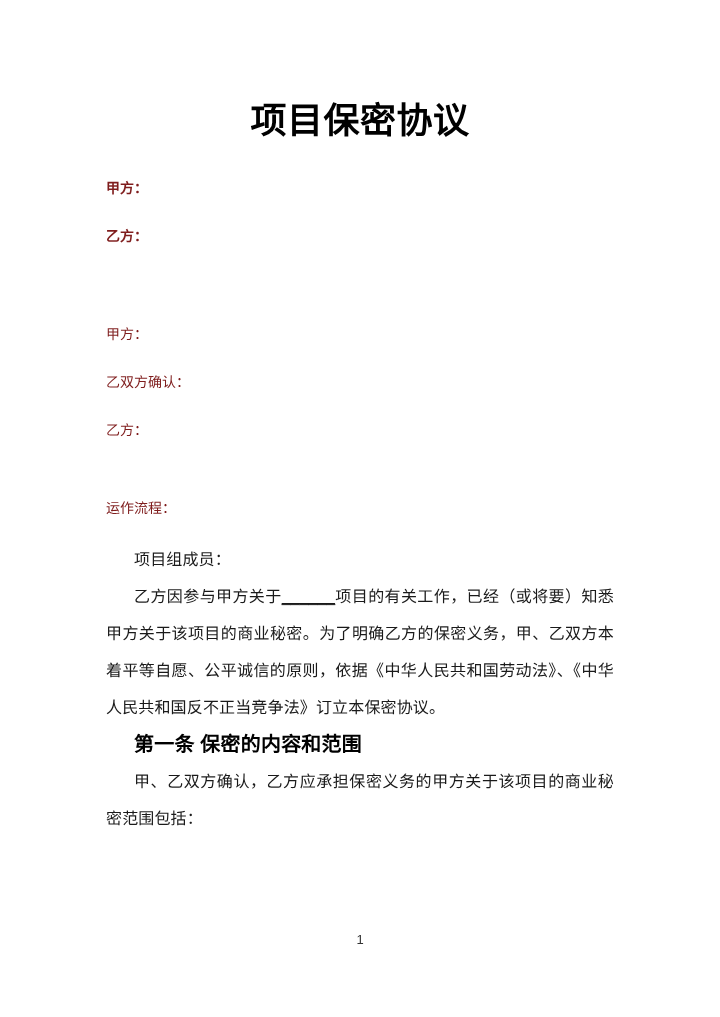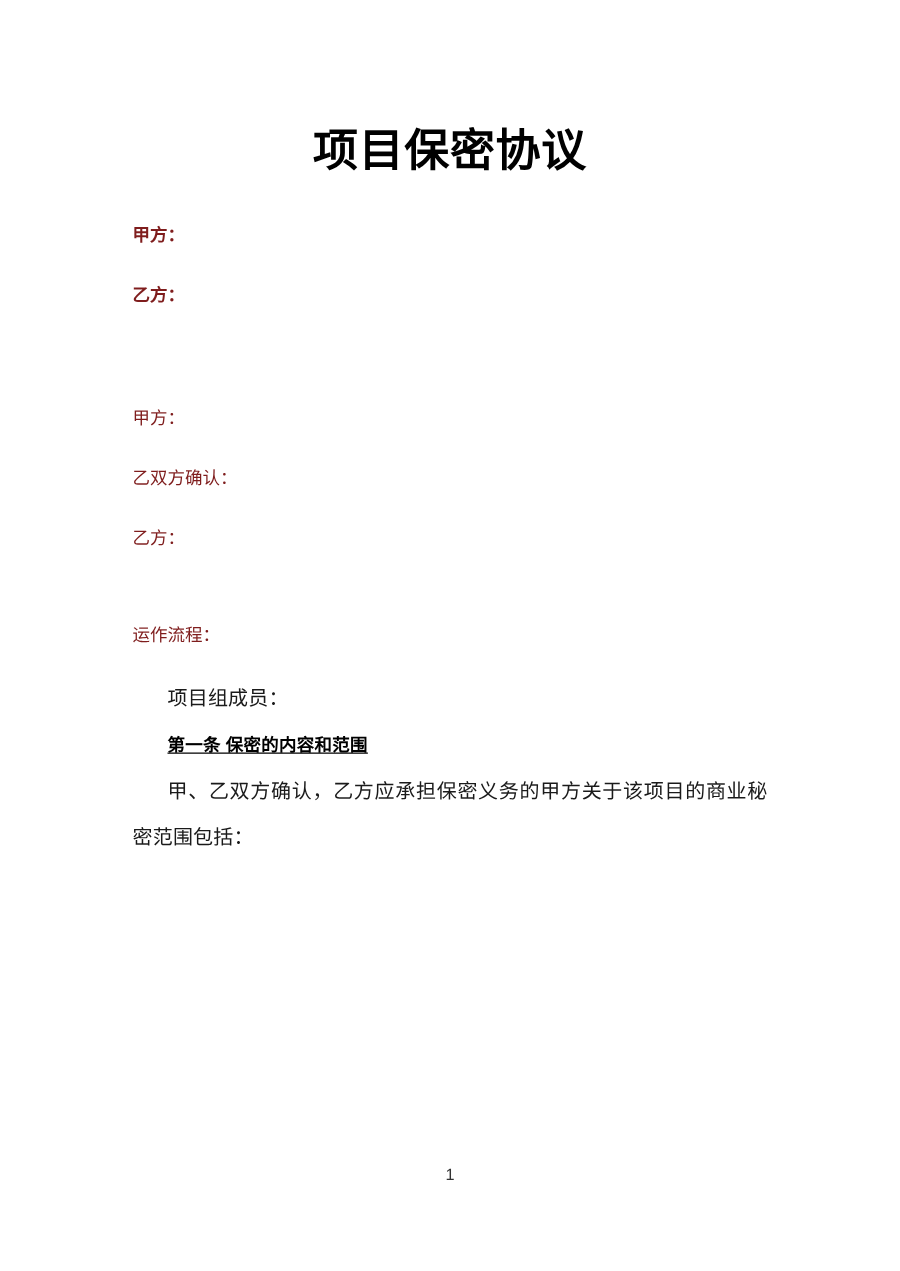--- a/index.html
+++ b/index.html
@@ -62,28 +62,27 @@
     text-align: justify;
     text-justify: inter-ideograph;
     margin: 0;
     color: #1a1a1a;
     letter-spacing: 0.15px;
   }
   .para.indent {
     text-indent: 28px;
   }
   .section-heading {
-    font-size: 14px;
+    font-size: 20px;
     font-weight: 700;
     line-height: 37px;
     margin: 0;
     text-indent: 28px;
     color: #000000;
     letter-spacing: 0.2px;
-    text-decoration: underline;
   }
   .blank-fill {
     text-decoration: underline;
     letter-spacing: 0;
   }
 
   
   .page-number {
     position: absolute;
     left: 0;
@@ -123,20 +122,21 @@
     <div class="spacer-lg"></div>
 
     <div class="spacer-lg"></div>
 
     <div class="field-line">运作流程：</div>
 
     <div class="spacer-md"></div>
 
     <p class="para indent">项目组成员：</p>
 
+    <p class="para indent"><span>乙方因参与甲方关于</span><span class="blank-fill">______</span><span>项目的有关工作，已经（或将要）知悉甲方关于该项目的商业秘密。为了明确乙方的保密义务，甲、乙双方本着平等自愿、公平诚信的原则，依据《中华人民共和国劳动法》、《中华人民共和国反不正当竞争法》订立本保密协议。</span></p>
 
     <h2 class="section-heading">第一条  保密的内容和范围</h2>
 
     <p class="para indent">甲、乙双方确认，乙方应承担保密义务的甲方关于该项目的商业秘密范围包括：</p>
 
 
   </div>
 
   <div class="page-number">1</div>
 

